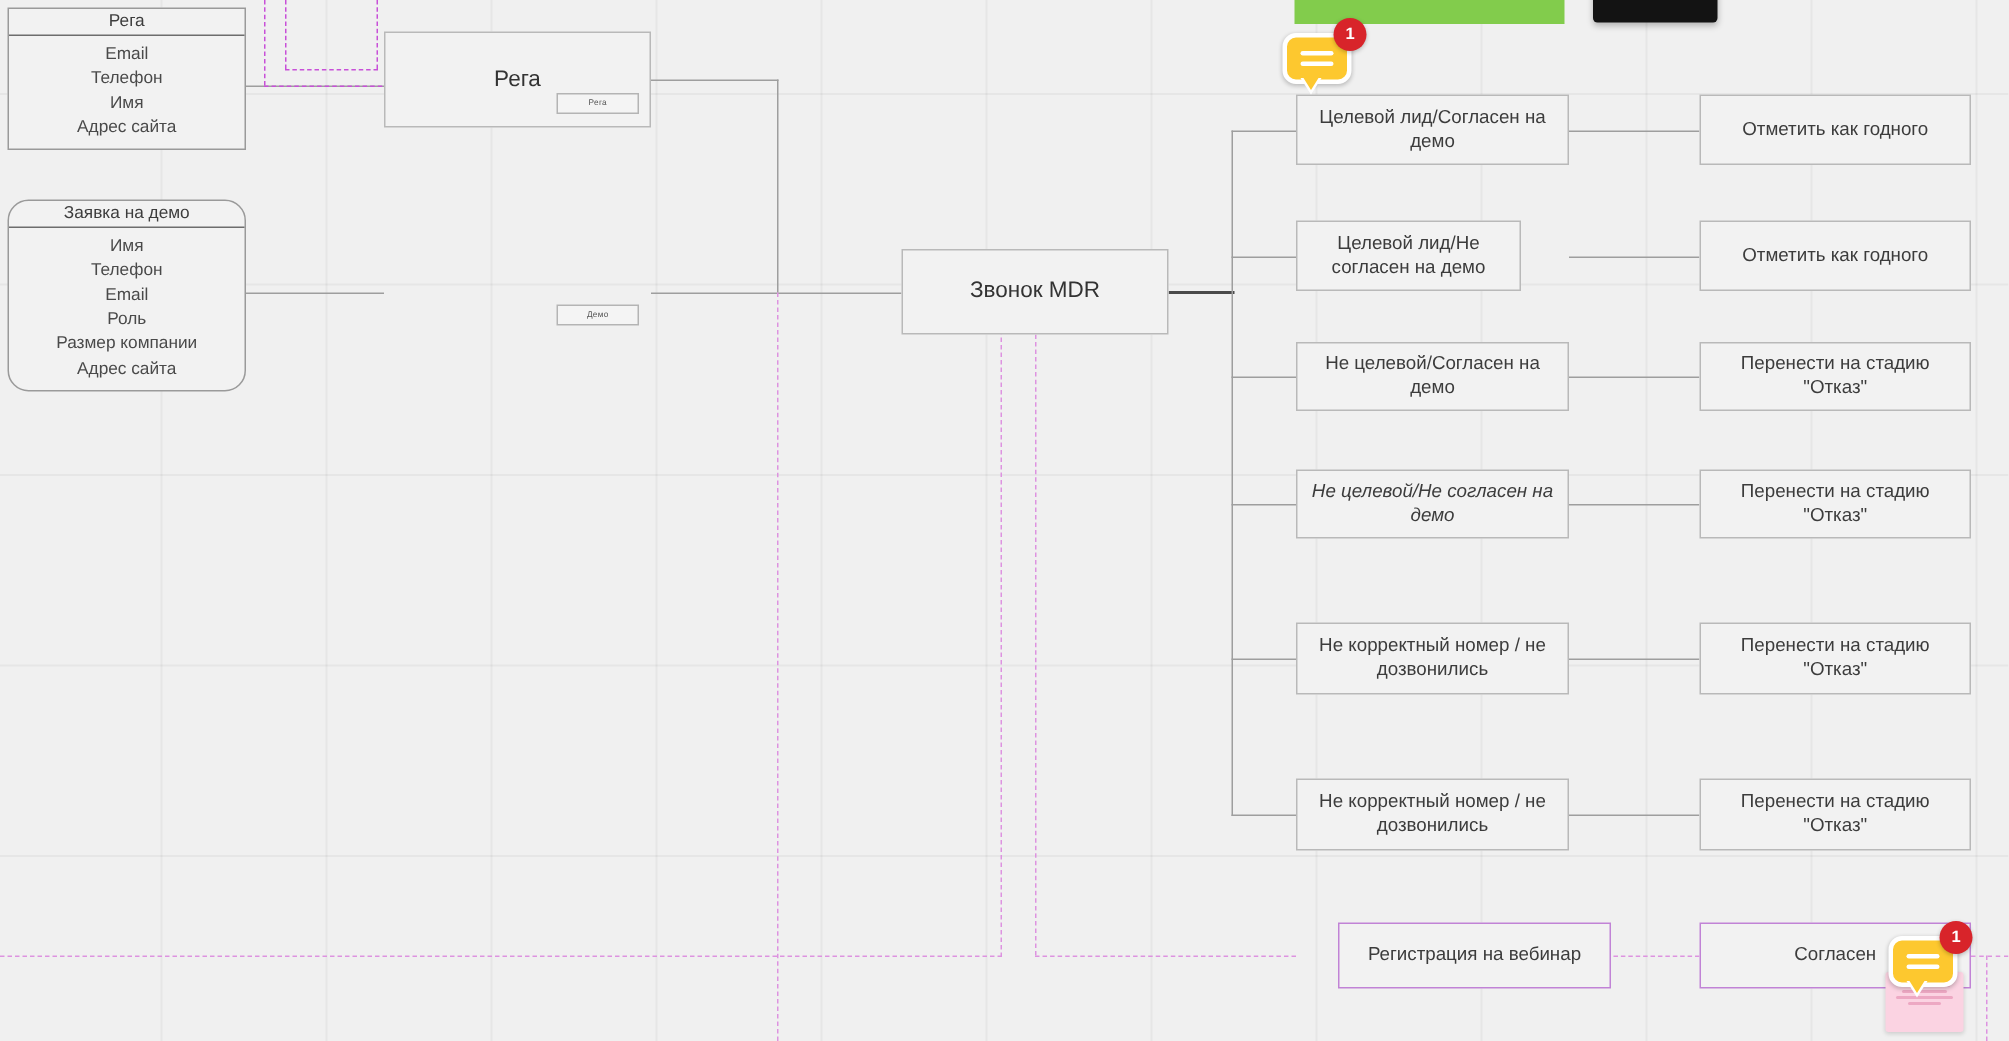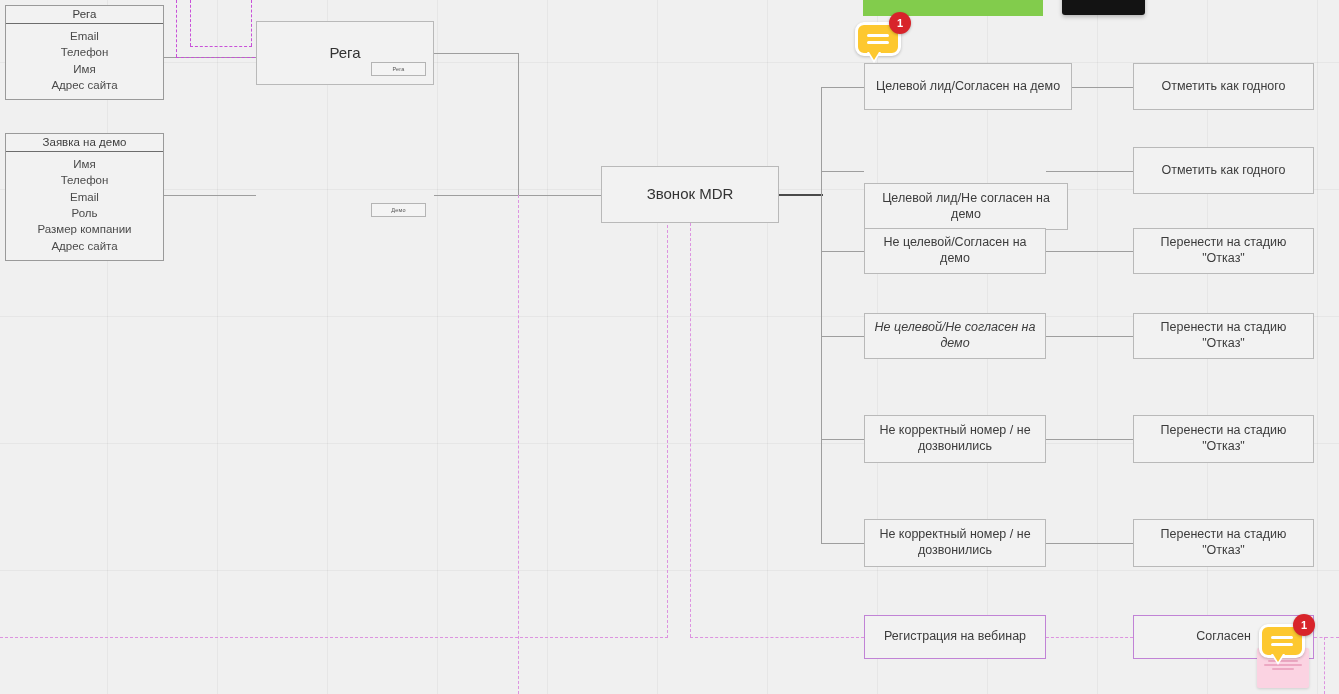--- a/index.html
+++ b/index.html
@@ -195,21 +195,21 @@
   <div class="entity" style="left:5px;top:5px;width:159px;">
     <div class="ehead">Рега</div>
     <div class="ebody">
       <div class="erow">Email</div>
       <div class="erow">Телефон</div>
       <div class="erow">Имя</div>
       <div class="erow">Адрес сайта</div>
     </div>
   </div>
 
-  <div class="entity" style="left:5px;top:133px;width:159px;">
+  <div class="entity" style="left:5px;top:133px;width:159px;border-radius:14px;">
     <div class="ehead">Заявка на демо</div>
     <div class="ebody">
       <div class="erow">Имя</div>
       <div class="erow">Телефон</div>
       <div class="erow">Email</div>
       <div class="erow">Роль</div>
       <div class="erow">Размер компании</div>
       <div class="erow">Адрес сайта</div>
     </div>
   </div>
@@ -222,24 +222,24 @@
   </div>
 
   <div class="minibtn" style="left:371px;top:203px;width:55px;height:14px;">
     <span>Демо</span>
   </div>
 
   <div class="node big" style="left:601px;top:166px;width:178px;height:57px;">
     <span>Звонок MDR</span>
   </div>
 
-  <div class="node" style="left:864px;top:63px;width:208px;height:47px;">
+  <div class="node" style="left:864px;top:63px;width:182px;height:47px;">
     <span>Целевой лид/Согласен на демо</span>
   </div>
-  <div class="node" style="left:864px;top:147px;width:204px;height:47px;margin-top:36px;">
+  <div class="node" style="left:864px;top:147px;width:150px;height:47px;">
     <span>Целевой лид/Не согласен на демо</span>
   </div>
   <div class="node" style="left:864px;top:228px;width:182px;height:46px;">
     <span>Не целевой/Согласен на демо</span>
   </div>
   <div class="node" style="left:864px;top:313px;width:182px;height:46px;font-style:italic;">
     <span>Не целевой/Не согласен на демо</span>
   </div>
   <div class="node" style="left:864px;top:415px;width:182px;height:48px;">
     <span>Не корректный номер / не дозвонились</span>
@@ -260,21 +260,21 @@
   <div class="node" style="left:1133px;top:313px;width:181px;height:46px;">
     <span>Перенести на стадию "Отказ"</span>
   </div>
   <div class="node" style="left:1133px;top:415px;width:181px;height:48px;">
     <span>Перенести на стадию "Отказ"</span>
   </div>
   <div class="node" style="left:1133px;top:519px;width:181px;height:48px;">
     <span>Перенести на стадию "Отказ"</span>
   </div>
 
-  <div class="node violet" style="left:864px;top:615px;width:182px;height:44px;justify-content:center;">
+  <div class="node violet" style="left:892px;top:615px;width:182px;height:44px;justify-content:center;">
     <span>Регистрация на вебинар</span>
   </div>
   <div class="node violet" style="left:1133px;top:615px;width:181px;height:44px;">
     <span>Согласен</span>
   </div>
 </div>
 
 <div class="layer">
 
   <div class="pin" style="left:855px;top:22px;">

